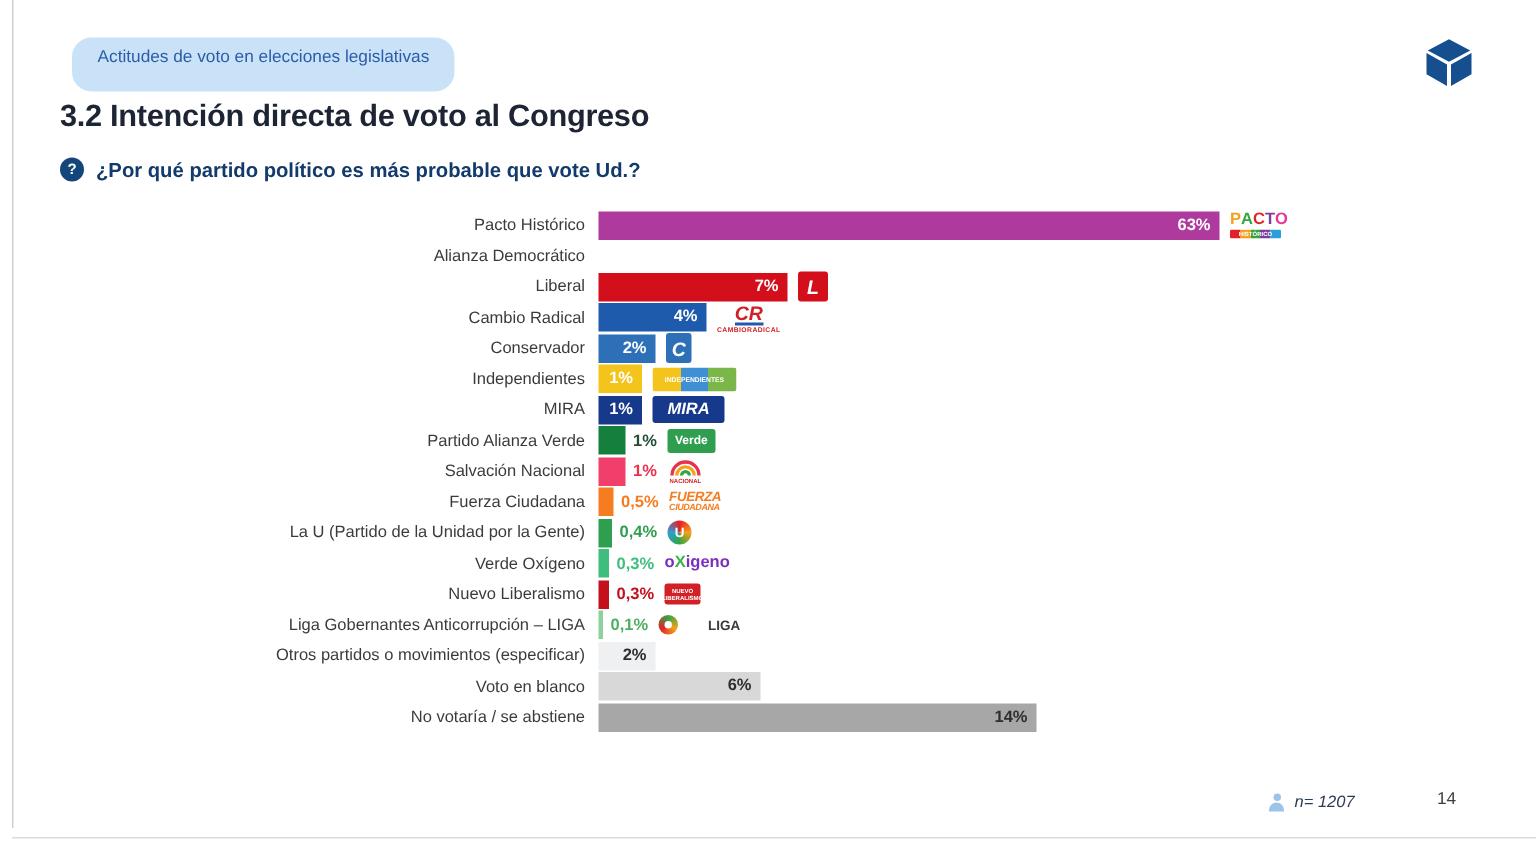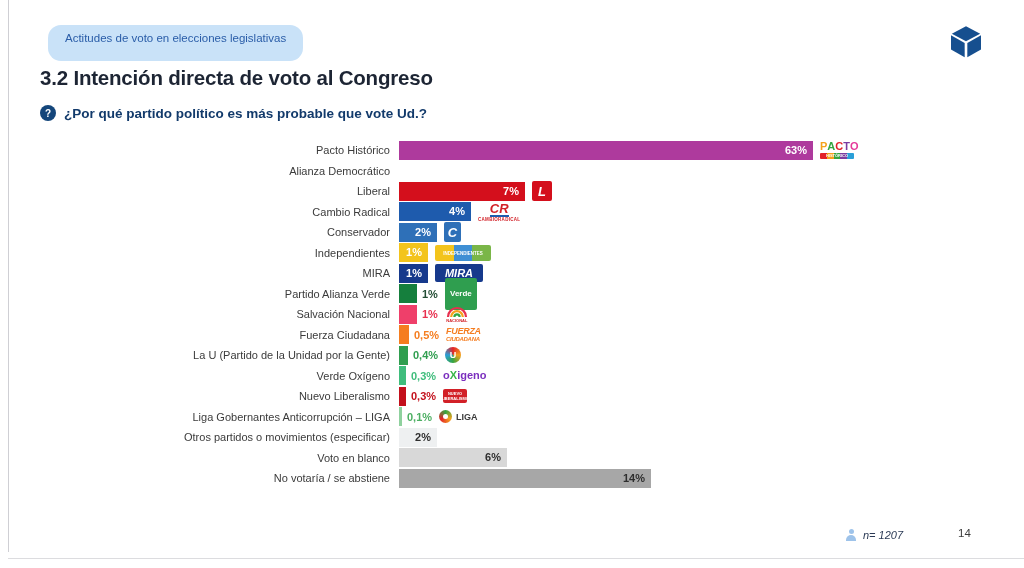--- a/index.html
+++ b/index.html
@@ -50,21 +50,21 @@
   .tinytxt{color:#fff;font-weight:bold;white-space:nowrap;}
   .pacto{display:flex;flex-direction:column;line-height:1;}
   .pacto-letters{display:flex;font-weight:800;font-size:11px;letter-spacing:0;}
   .pacto-strip{display:flex;height:6px;position:relative;margin-top:1px;border-radius:1px;overflow:hidden;}
   .pacto-strip span{position:absolute;left:0;right:0;top:0;text-align:center;font-size:4px;color:#fff;font-weight:bold;line-height:6px;}
   .cr{display:flex;flex-direction:column;align-items:center;line-height:1;}
   .cr-main{font-size:13px;font-weight:800;font-style:italic;border-bottom:2px solid;padding-bottom:0px;}
   .cr-sub{font-size:4.5px;font-weight:bold;margin-top:1px;letter-spacing:0.3px;}
   .stack{display:flex;flex-direction:column;line-height:1;font-weight:800;font-style:italic;}
   .oxi{font-size:11px;font-weight:800;line-height:1;}
-  .liga{display:flex;align-items:center;gap:4px;}
+  .liga{display:flex;align-items:center;gap:20px;}
   .circle-logo{border-radius:50%;display:flex;align-items:center;justify-content:center;}
   .person-sq{position:relative;border-radius:2px;overflow:hidden;}
   .person-sq .head{position:absolute;border-radius:50%;background:#15152b;}
   .person-sq .body{position:absolute;border-radius:45% 45% 0 0;background:#15152b;}
 
   
   .sample{position:absolute;left:845px;top:529px;display:flex;align-items:center;gap:6px;}
   .person-ico{position:relative;width:12px;height:12px;}
   .person-ico .h{position:absolute;left:3.5px;top:0;width:5px;height:5px;border-radius:50%;background:#9ec3ea;}
   .person-ico .b{position:absolute;left:1px;top:6px;width:10px;height:6px;border-radius:5px 5px 0 0;background:#9ec3ea;}
@@ -193,21 +193,21 @@
           </div>
         </div>
       </div>
     </div>
     <div class="chart-row">
       <div class="row-label">Partido Alianza Verde</div>
       <div class="bar-wrap">
         <div class="bar" style="width: 18px; background: rgb(21, 127, 61);"></div>
         <span class="val-out" style="color: rgb(35, 77, 53);">1%</span>
         <div class="logo">
-          <div class="lg-box" style="width: 32px; height: 32px; background: rgb(47, 158, 79);">
+          <div class="lg-box" style="width: 32px; height: 16px; background: rgb(47, 158, 79);">
             <span style="color: rgb(255, 255, 255); font-weight: 800; font-size: 8px;">Verde</span>
           </div>
         </div>
       </div>
     </div>
     <div class="chart-row">
       <div class="row-label">Salvación Nacional</div>
       <div class="bar-wrap">
         <div class="bar" style="width: 18px; background: rgb(239, 63, 106);"></div>
         <span class="val-out" style="color: rgb(232, 48, 79);">1%</span>
@@ -298,21 +298,21 @@
       <div class="row-label">Voto en blanco</div>
       <div class="bar-wrap">
         <div class="bar" style="width: 108px; background: rgb(216, 216, 216);">
           <span class="val-in" style="color: rgb(46, 46, 46);">6%</span>
         </div>
       </div>
     </div>
     <div class="chart-row">
       <div class="row-label">No votaría / se abstiene</div>
       <div class="bar-wrap">
-        <div class="bar" style="width: 252px; background: rgb(167, 167, 167);">
+        <div class="bar" style="width: 252px; background: rgb(167, 167, 167); padding-left: 40px;">
           <span class="val-in" style="color: rgb(46, 46, 46);">14%</span>
         </div>
       </div>
     </div>
   </div>
 
 <div class="sample">
   <div class="person-ico">
       <div class="h"></div>
       <div class="b"></div>

